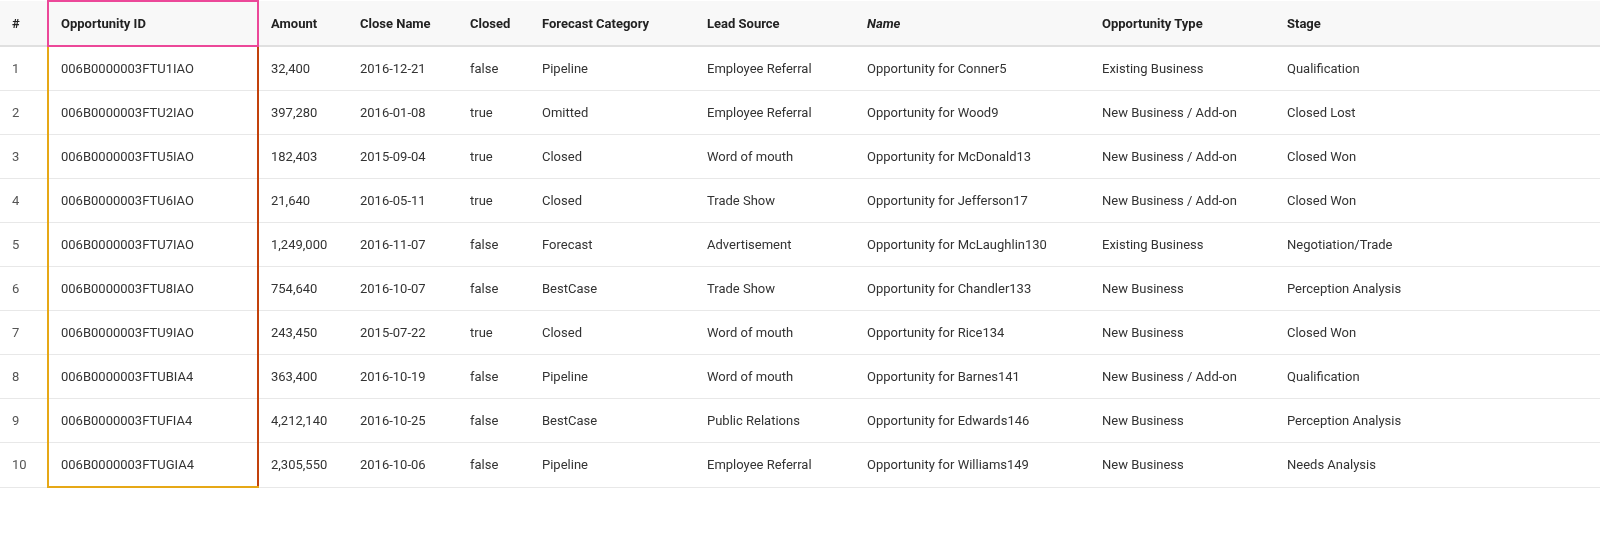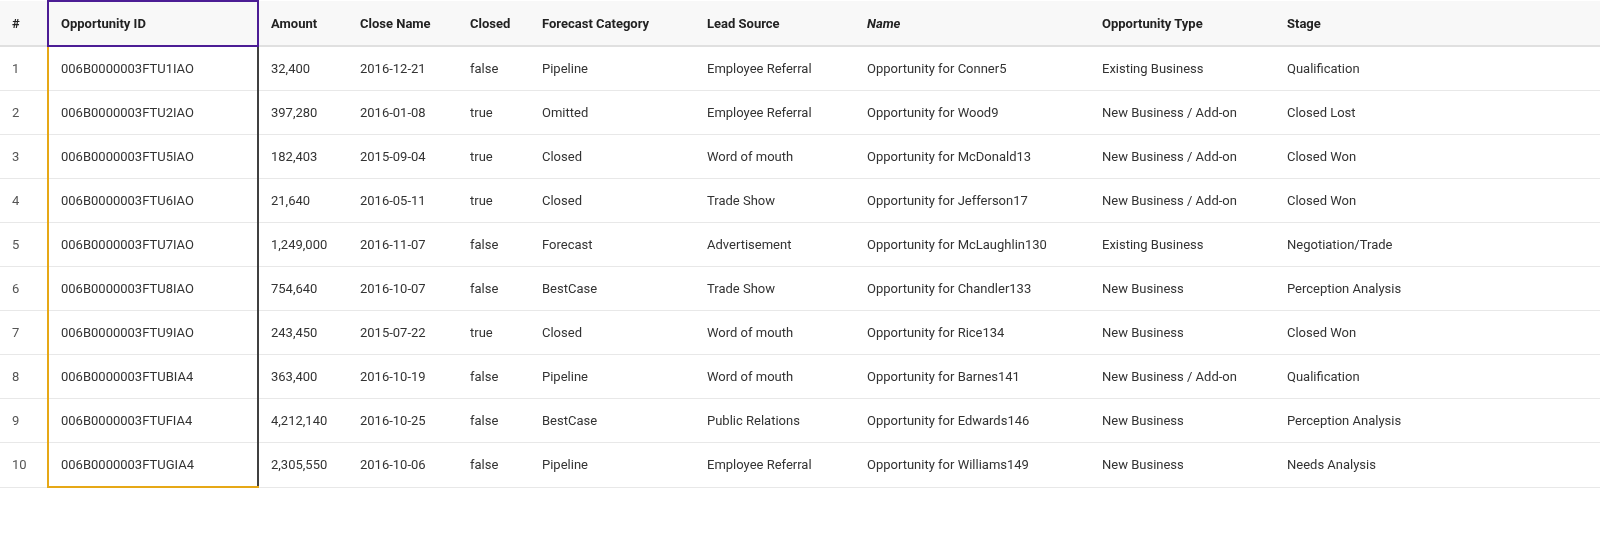--- a/index.html
+++ b/index.html
@@ -34,21 +34,21 @@
     thead th {
       padding: 14px 12px;
       text-align: left;
       font-weight: 700;
       font-size: 13px;
       color: #222;
       white-space: nowrap;
     }
 
     thead th:nth-child(1) { width: 48px; }
-    thead th:nth-child(2) { width: 210px; border: 2px solid #4c1d95; }
+    thead th:nth-child(2) { width: 210px; border: 2px solid #ec4899; }
     thead th:nth-child(3) { width: 90px; }
     thead th:nth-child(4) { width: 110px; }
     thead th:nth-child(5) { width: 72px; }
     thead th:nth-child(6) { width: 165px; }
     thead th:nth-child(7) { width: 160px; }
     thead th:nth-child(8) { width: 235px; font-style: italic; }
     thead th:nth-child(9) { width: 185px; }
     thead th:nth-child(10) { width: auto; }
 
     tbody tr {
@@ -57,21 +57,21 @@
 
     tbody td {
       padding: 14px 12px;
       font-size: 13px;
       color: #333;
       vertical-align: middle;
     }
 
     tbody td:nth-child(2) {
       border-left: 2px solid #e6a817;
-      border-right: 2px solid #404040;
+      border-right: 2px solid #c2410c;
     }
 
     tbody tr:last-child td:nth-child(2) {
       border-bottom: 2px solid #e6a817;
     }
 
     .col-number {
       color: #555;
       font-size: 13px;
     }

